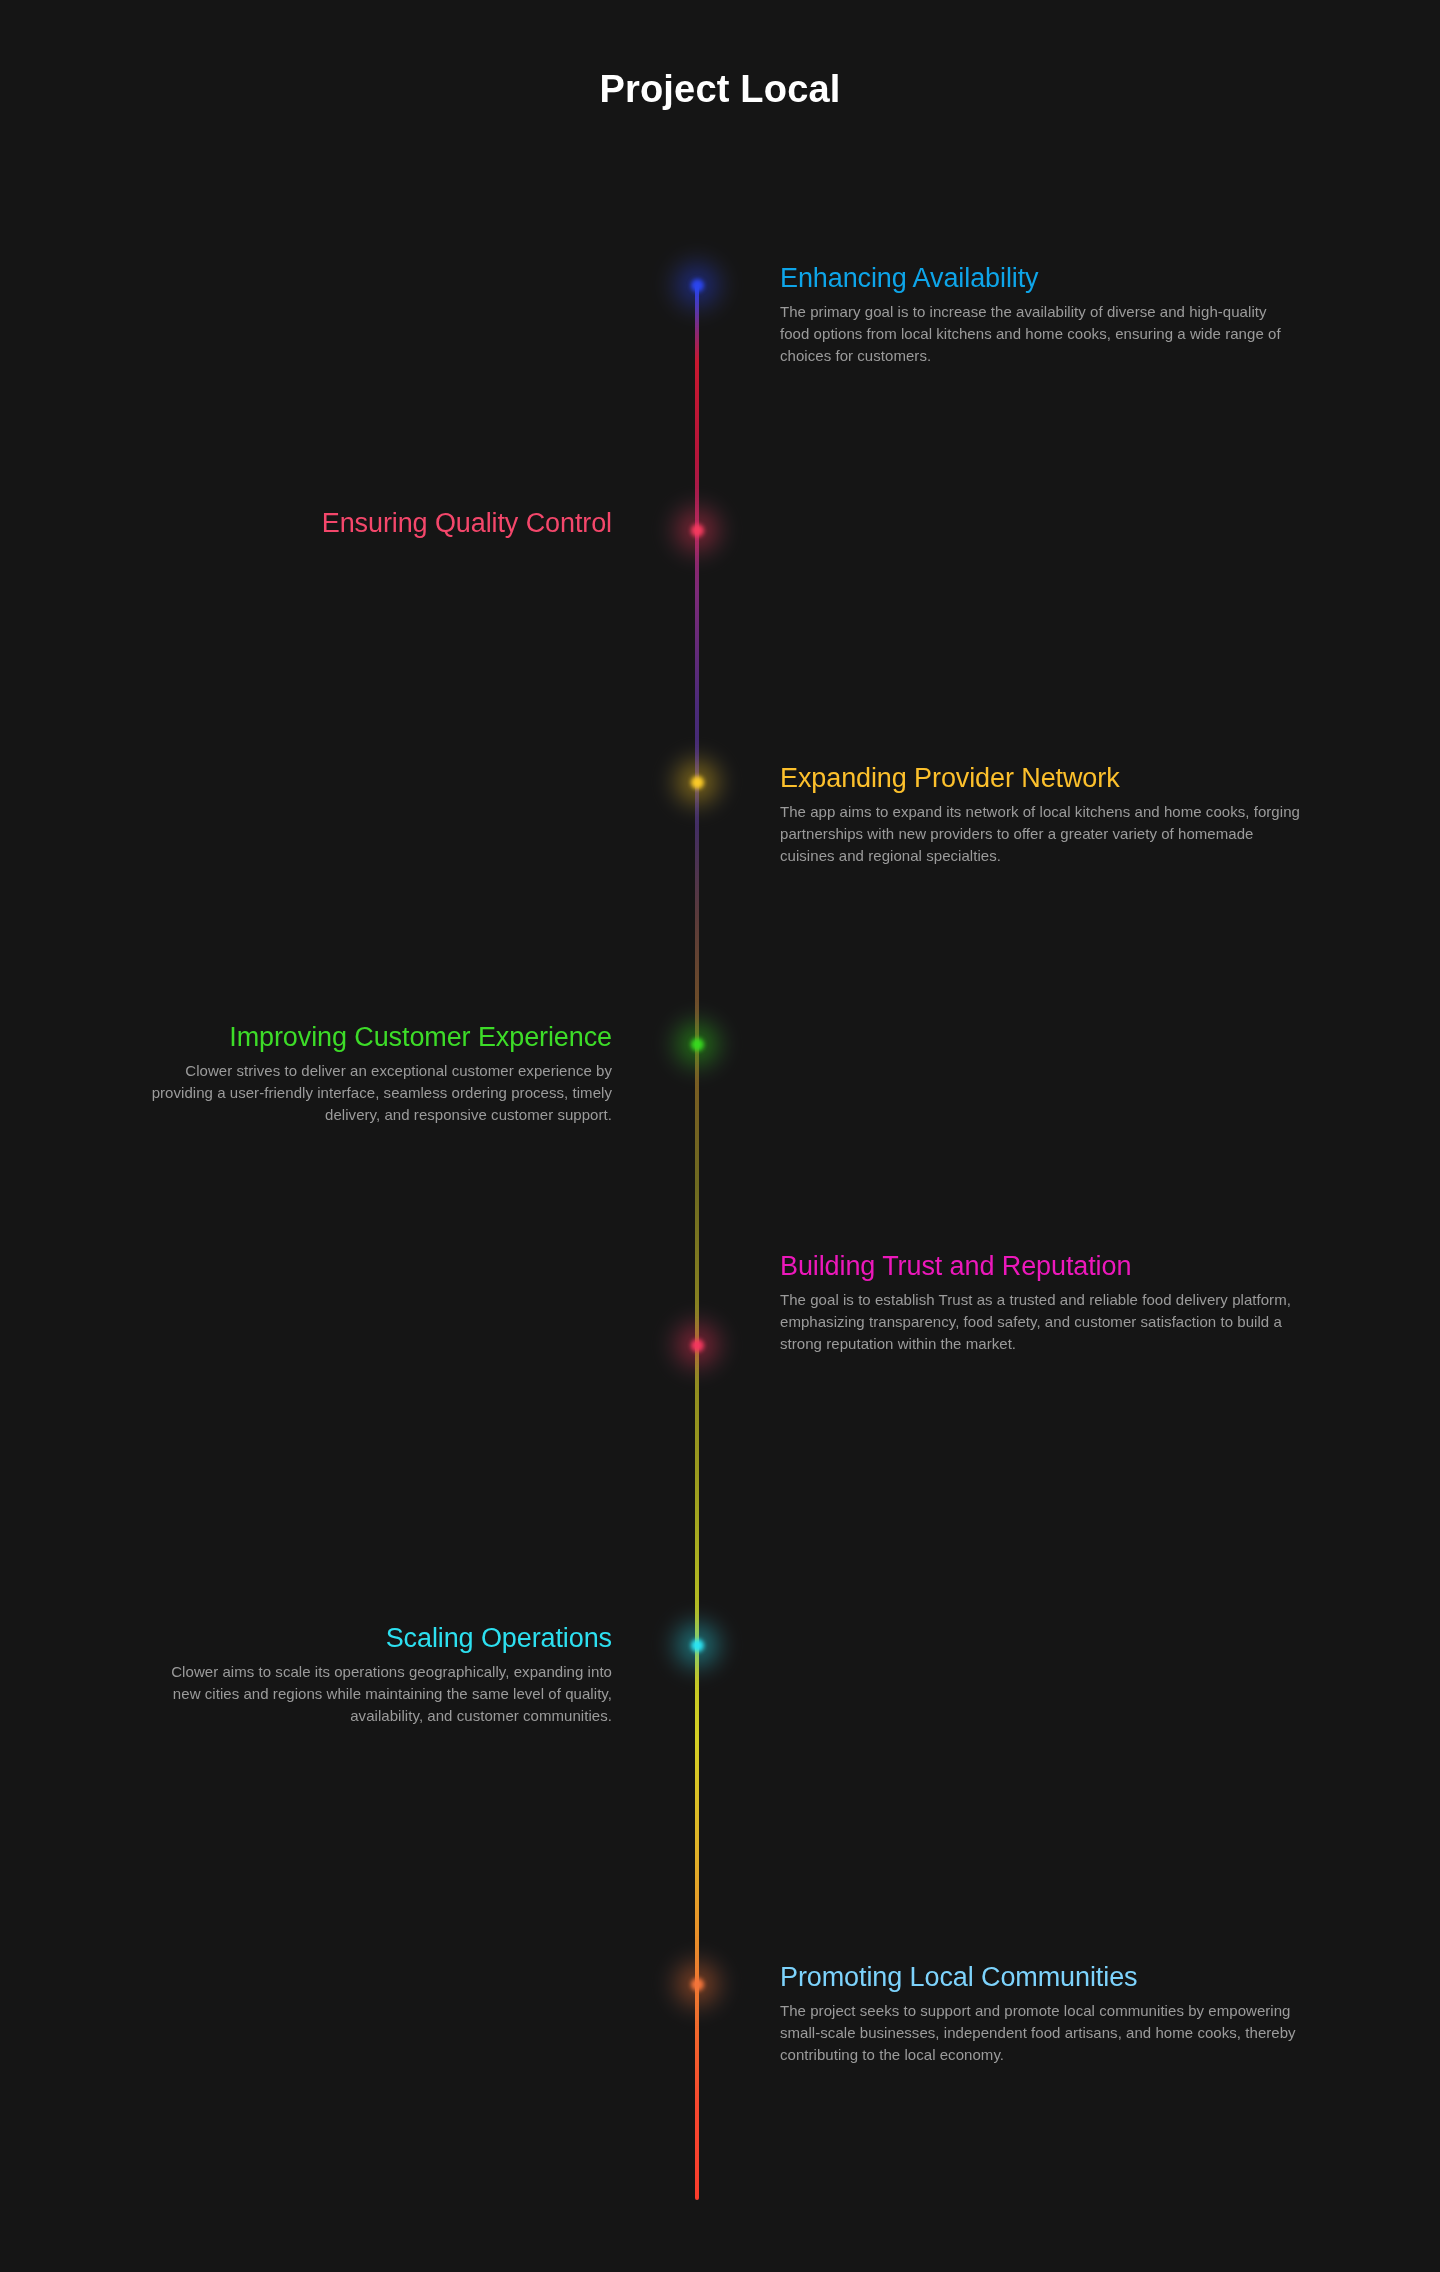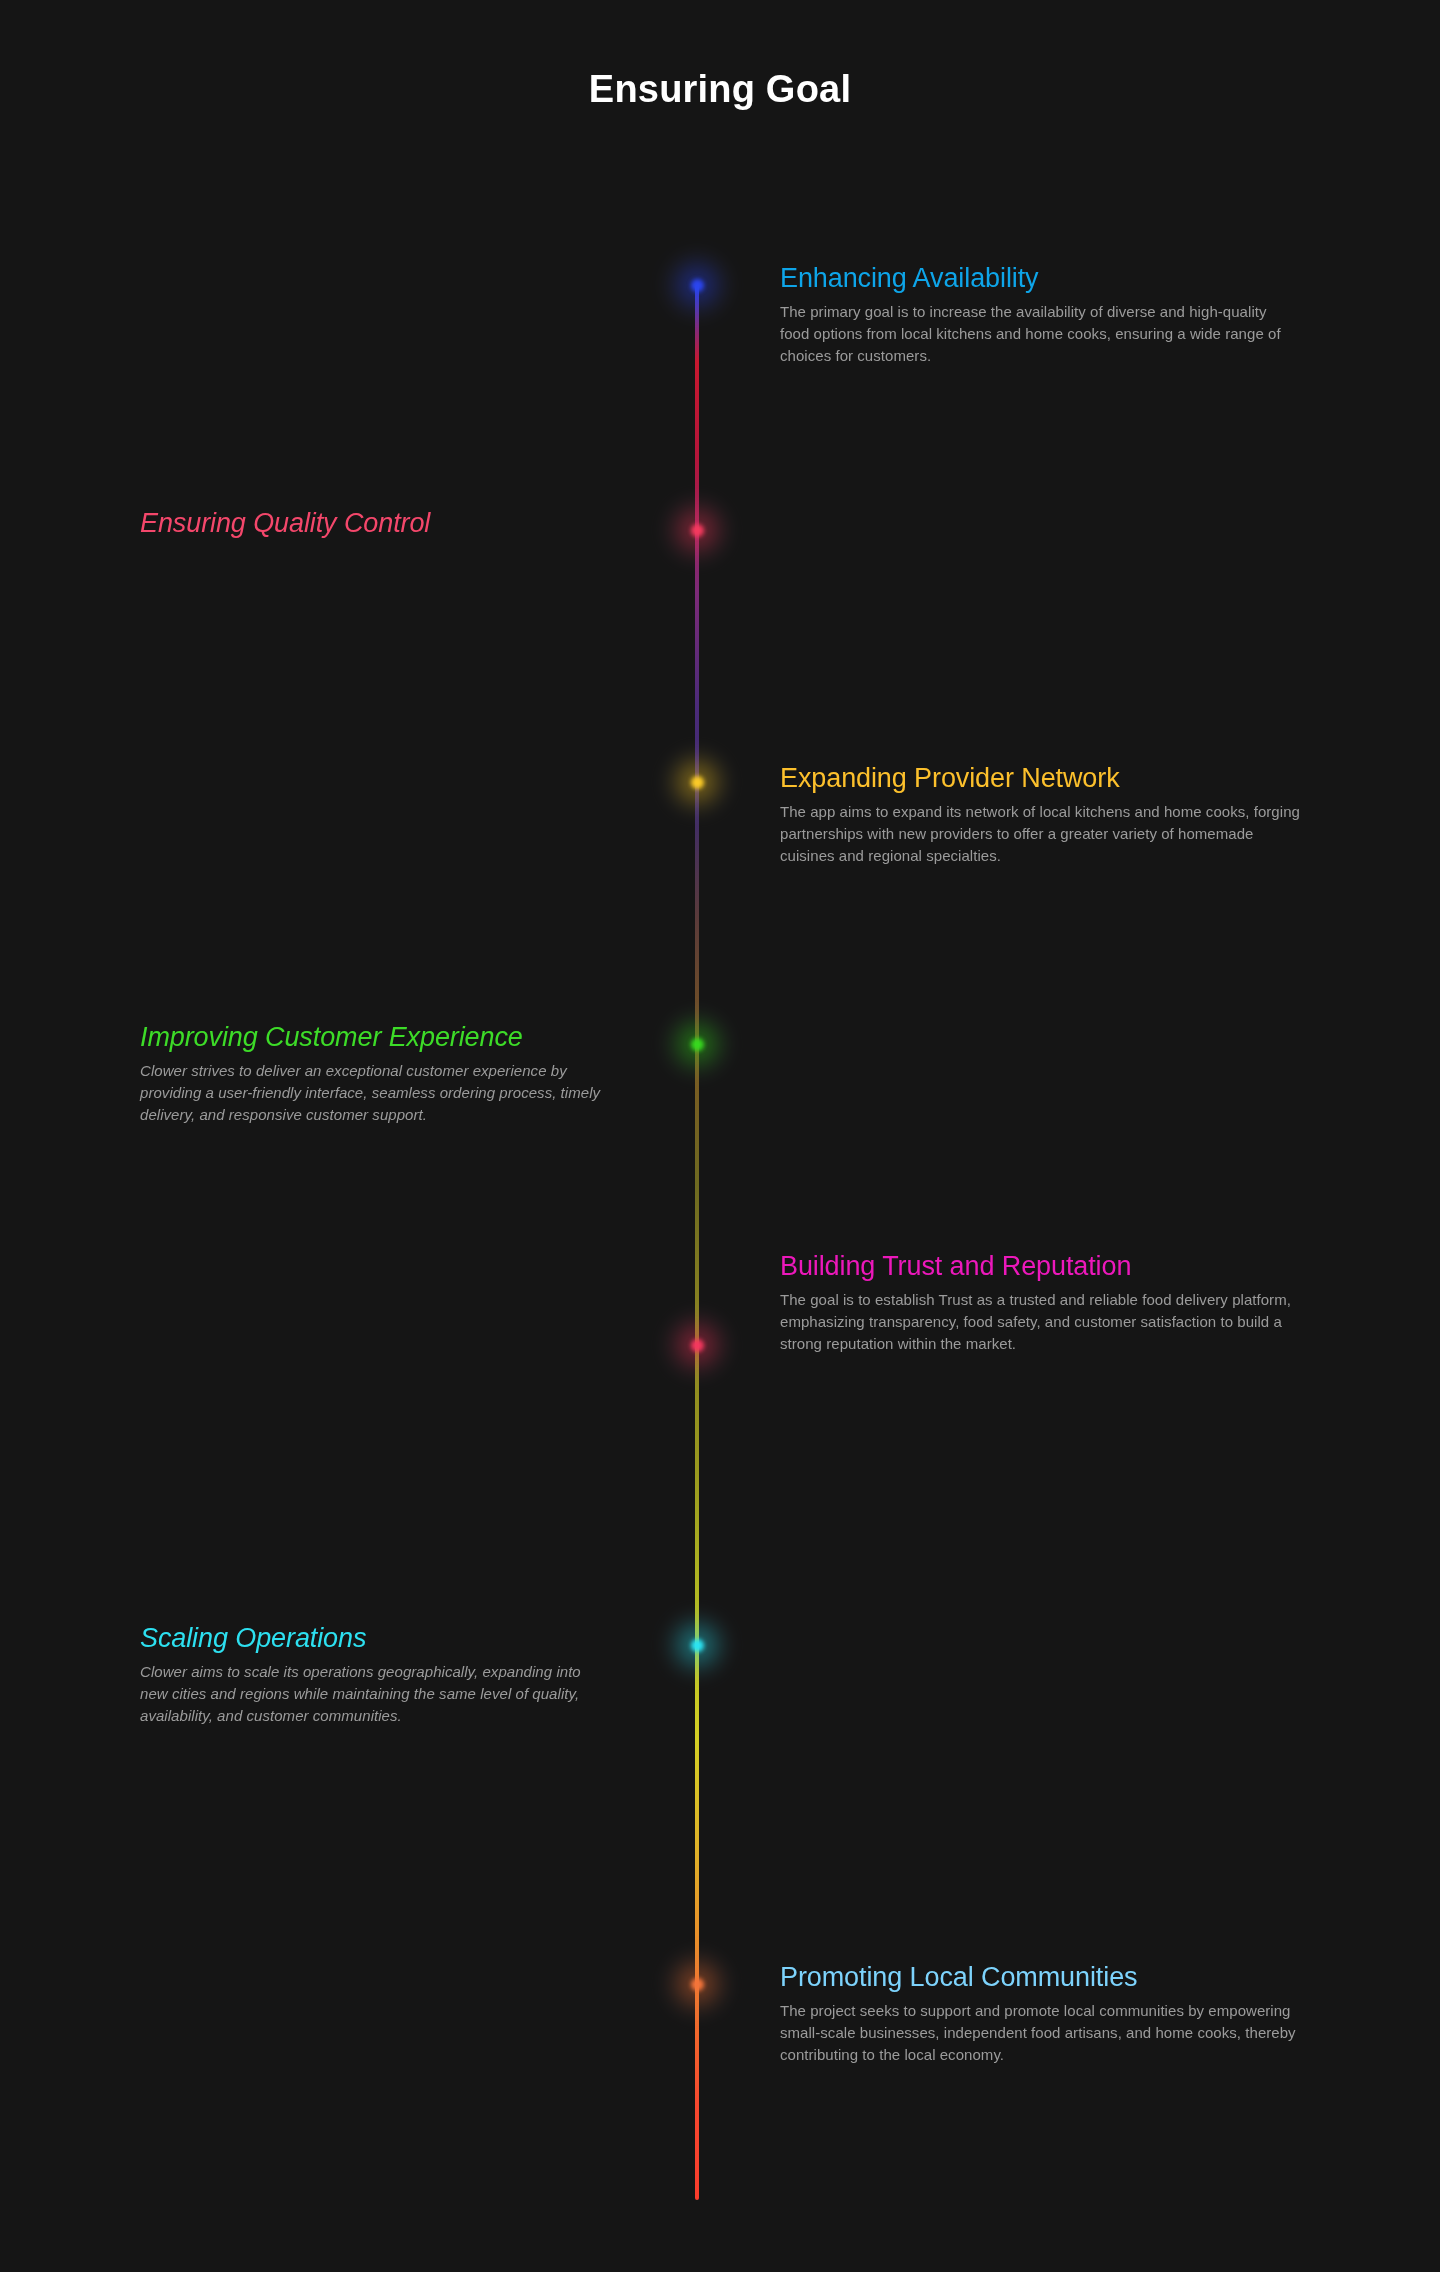--- a/index.html
+++ b/index.html
@@ -68,42 +68,42 @@
     left:50%; top:50%;
     width:13px; height:13px;
     margin-left:-6.5px; margin-top:-6.5px;
     border-radius:50%;
     filter:blur(2.2px);
   }
 
   
   .entry { position:absolute; width:520px; }
   .entry.right { left:780px; text-align:left; }
-  .entry.left  { left:140px; width:472px; text-align:left;font-style:italic; }
+  .entry.left  { left:140px; width:472px; text-align:right; }
 
   .entry-title {
     font-size:27px;
     font-weight:normal;
     line-height:1.16;
     margin-bottom:7px;
     letter-spacing:-0.1px;
   }
   .entry-body {
     font-size:15px;
     line-height:1.46;
     color:#9b9b9b;
     letter-spacing:0.05px;
   }
 </style>
 </head>
 <body>
 
 <div id="stage">
 
-  <div id="page-title">Ensuring Goal</div>
+  <div id="page-title">Project Local</div>
 
   <div id="timeline-line"></div>
 
   <div id="nodes">
       <div class="node" style="left: 697px; top: 285px;">
         <div class="halo" style="background: radial-gradient(circle, rgb(43, 69, 239) 0%, rgba(43, 69, 239, 0.4) 38%, rgba(106, 106, 138, 0.133) 62%, rgba(21, 21, 21, 0) 78%);"></div>
         <div class="core" style="background: rgb(43, 69, 239);"></div>
       </div>
       <div class="node" style="left: 697px; top: 530px;">
         <div class="halo" style="background: radial-gradient(circle, rgb(244, 58, 94) 0%, rgba(244, 58, 94, 0.4) 38%, rgba(106, 106, 138, 0.133) 62%, rgba(21, 21, 21, 0) 78%);"></div>

